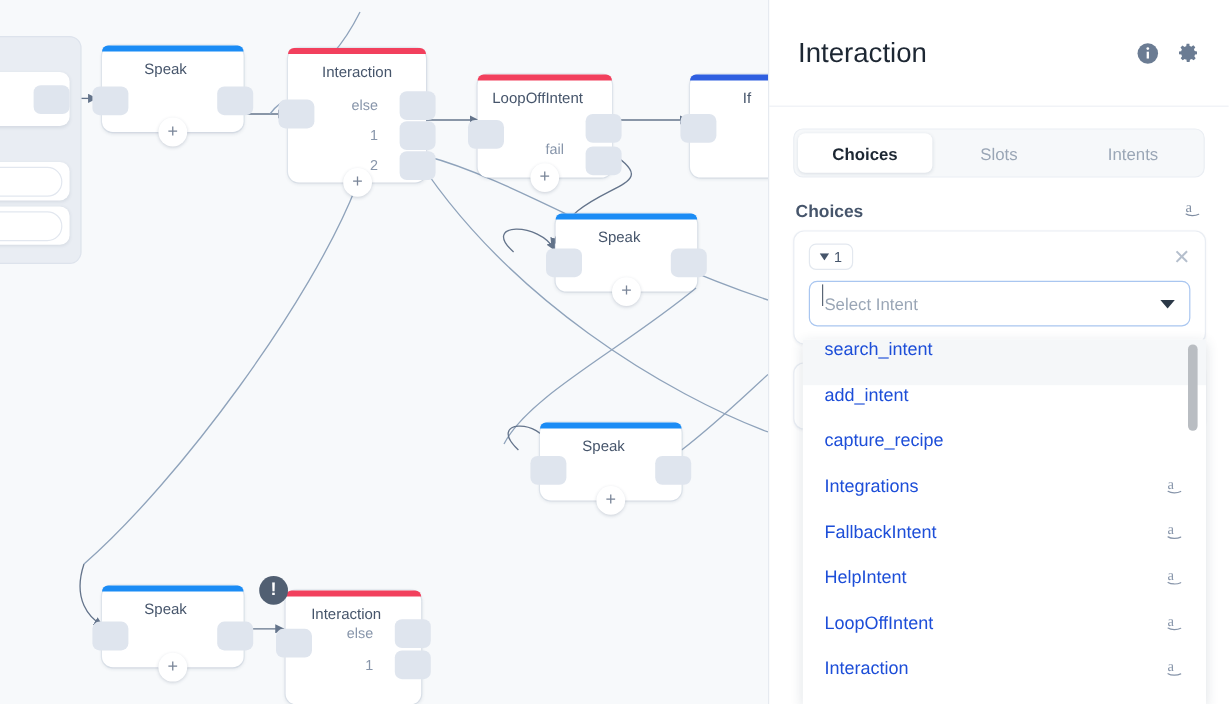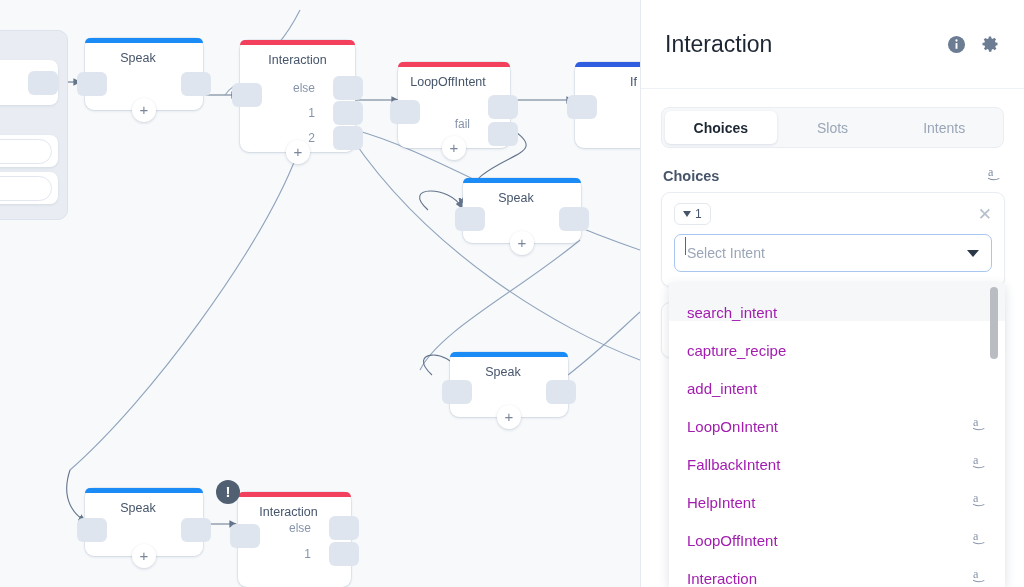--- a/index.html
+++ b/index.html
@@ -174,23 +174,23 @@
   .dropdown {
     position: absolute;
     left: 28px; top: 283px;
     width: 336px; height: 304px;
     background: #fff;
     box-shadow: 0 3px 10px rgba(40,60,90,.16);
     overflow: hidden;
     z-index: 30;
   }
   .dd-item {
-    height: 38px; display: flex; align-items: flex-end;
+    height: 38px; display: flex; align-items: flex-start;
     padding: 0 18px;
-    font-size: 15px; color: #a21caf;
+    font-size: 15px; color: #1d4ed8;
   }
   .dd-item.hover { background: #f5f7f9; }
   .dd-item .az { margin-left: auto; }
   .dd-scrollbar {
     position: absolute; right: 7px; top: 4px;
     width: 8px; height: 296px;
     background: transparent;
   }
   .dd-thumb {
     position: absolute; top: 0; left: 0;
@@ -265,21 +265,21 @@
       <div class="title">LoopOffIntent</div>
       <div class="port in" style="top:38px;"></div>
       <div class="port out" style="top:33px;"></div>
       <div class="port-label" style="top:50px;">fail</div>
       <div class="port out" style="top:60px;"></div>
       <div class="plus" style="left:44px; bottom:-12px;">+</div>
     </div>
 
     <div class="node right-title" style="left:575px; top:62px; width:110px; height:86px;">
       <div class="bar" style="background:#2f5fe0;"></div>
-      <div class="title" style="right:48px;">If</div>
+      <div class="title" style="right:59px;">If</div>
       <div class="port in" style="top:33px;"></div>
     </div>
 
     <div class="node" style="left:463px; top:178px; width:118px; height:65px;">
       <div class="bar" style="background:#1b8cf5;"></div>
       <div class="title">Speak</div>
       <div class="port in" style="top:29px;"></div>
       <div class="port out" style="top:29px;"></div>
       <div class="plus" style="left:47px; bottom:-12px;">+</div>
     </div>
@@ -365,27 +365,27 @@
         </span>
         <span class="tri-down"></span>
       </div>
     </div>
 
     <div class="dropdown">
       <div class="dd-item hover">
         <span>search_intent</span>
       </div>
       <div class="dd-item">
+        <span>add_intent</span>
+      </div>
+      <div class="dd-item">
         <span>capture_recipe</span>
       </div>
       <div class="dd-item">
-        <span>add_intent</span>
-      </div>
-      <div class="dd-item">
-        <span>LoopOnIntent</span>
+        <span>Integrations</span>
         <span class="az">
           <svg width="15" height="16" viewBox="0 0 16 17">
               <text x="1" y="11" font-family="Liberation Serif, serif" font-size="13" fill="#8795aa">a</text>
               <path d="M1.5 13.2c2.6 1.7 8 1.8 11.2.2" stroke="#8795aa" stroke-width="1.1" fill="none" stroke-linecap="round"></path>
             </svg>
         </span>
       </div>
       <div class="dd-item">
         <span>FallbackIntent</span>
         <span class="az">

